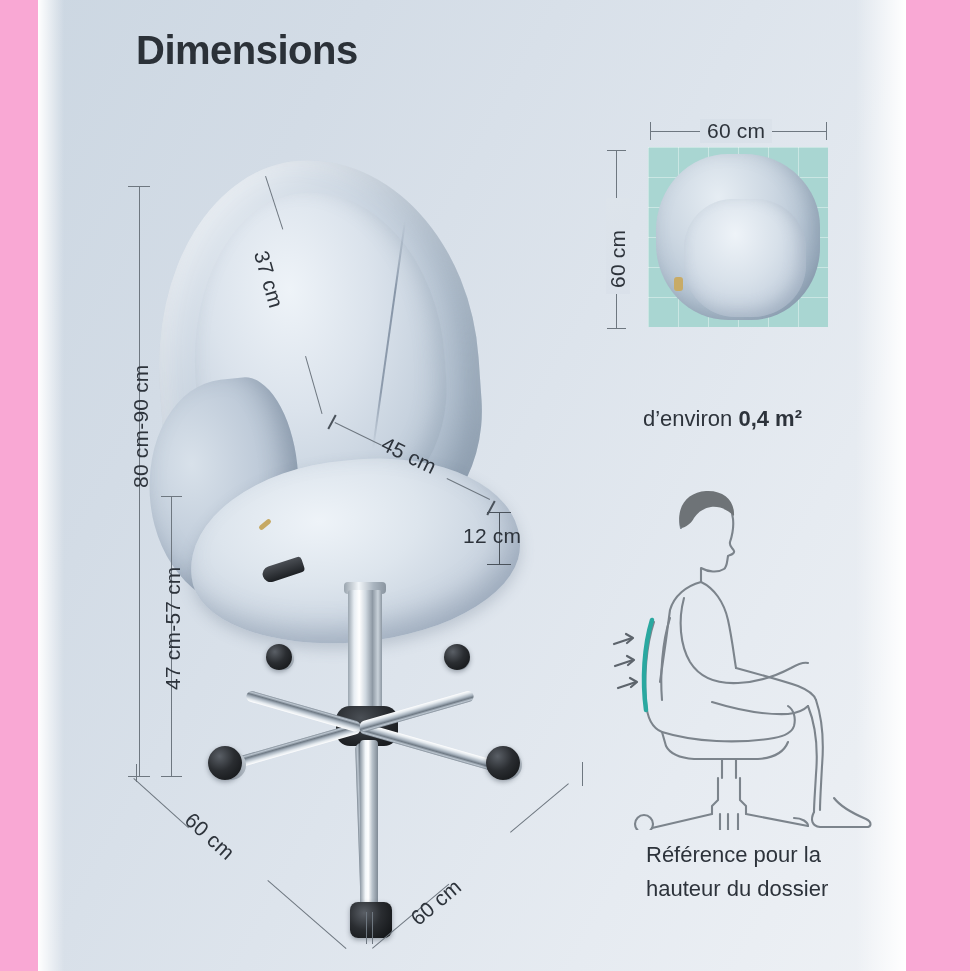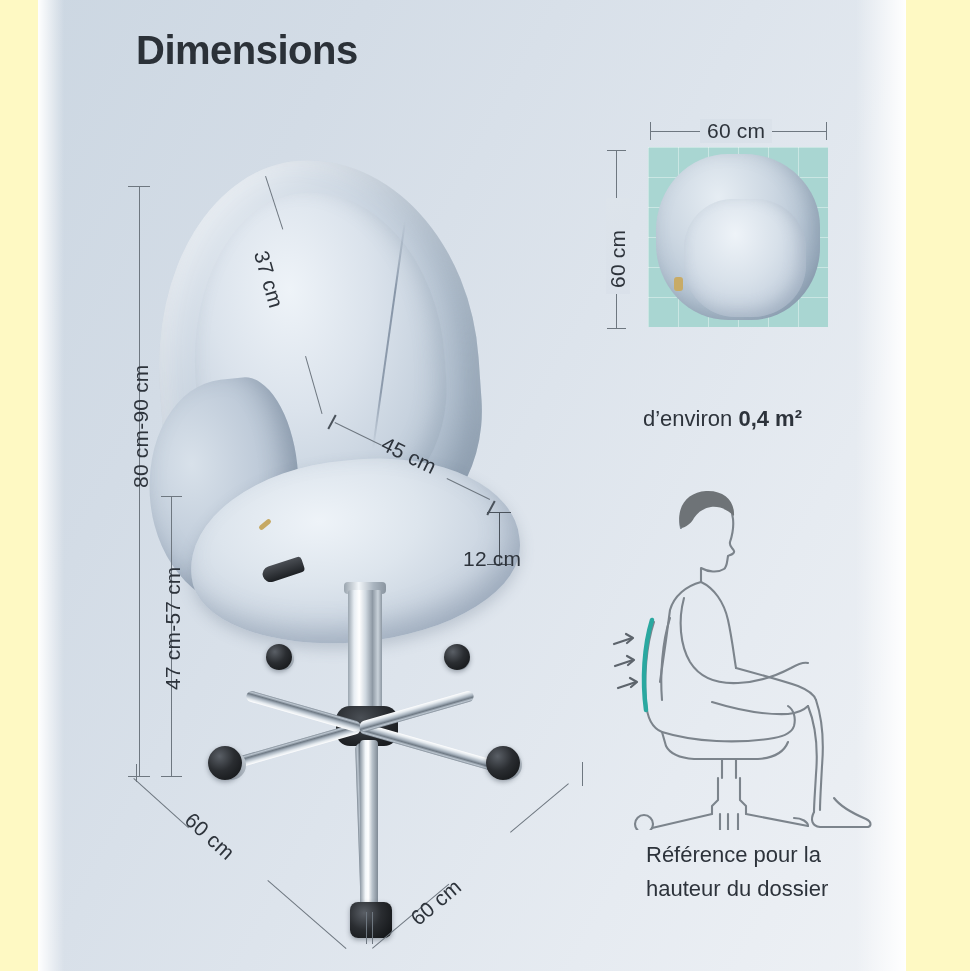--- a/index.html
+++ b/index.html
@@ -10,21 +10,21 @@
   }
   body {
     font-family: "Liberation Sans", sans-serif;
   }
 
   #page {
     position: relative;
     width: 970px;
     height: 971px;
     overflow: hidden;
-    background: #fef9c3;
+    background: #f9a8d4;
   }
 
   
   .panel {
     position: absolute;
     left: 38px;
     top: 0px;
     width: 868px;
     height: 971px;
     background:
@@ -356,21 +356,21 @@
 
   <div class="rule-h" style="left:331px; top:414px; width:2px; height:16px; background:#4a525b; transform: rotate(28deg);"></div>
   <div class="rule-d" style="left:335px; top:422px; width:52px; transform: rotate(26deg);"></div>
   <div class="rule-d" style="left:447px; top:478px; width:48px; transform: rotate(26deg);"></div>
   <div class="dim" style="left:388px; top:432px; transform: rotate(26deg); transform-origin: 0 0;">45 cm</div>
   <div class="rule-h" style="left:490px; top:500px; width:2px; height:16px; background:#4a525b; transform: rotate(28deg);"></div>
 
   <div class="rule-h" style="left:487px; top:512px; width:24px; background:#4a525b;"></div>
   <div class="rule-v" style="left:499px; top:512px; height:52px; background:#4a525b;"></div>
   <div class="rule-h" style="left:487px; top:564px; width:24px; background:#4a525b;"></div>
-  <div class="dim" style="left:463px; top:524px; background:transparent;margin-top:23px;">12 cm</div>
+  <div class="dim" style="left:463px; top:524px; background:transparent;">12 cm</div>
 
   <div class="rule-d" style="left:134px; top:778px; width:74px; transform: rotate(42deg);"></div>
   <div class="rule-d" style="left:268px; top:880px; width:104px; transform: rotate(41deg);"></div>
   <div class="dim" style="left:196px; top:808px; transform: rotate(42deg); transform-origin: 0 0;">60 cm</div>
 
   <div class="rule-d" style="left:372px; top:948px; width:100px; transform: rotate(-40deg);"></div>
   <div class="rule-d" style="left:510px; top:832px; width:76px; transform: rotate(-40deg);"></div>
   <div class="dim" style="left:406px; top:912px; transform: rotate(-40deg); transform-origin: 0 0;">60 cm</div>
 
   <div class="rule-v" style="left:366px; top:912px; height:32px;"></div>

